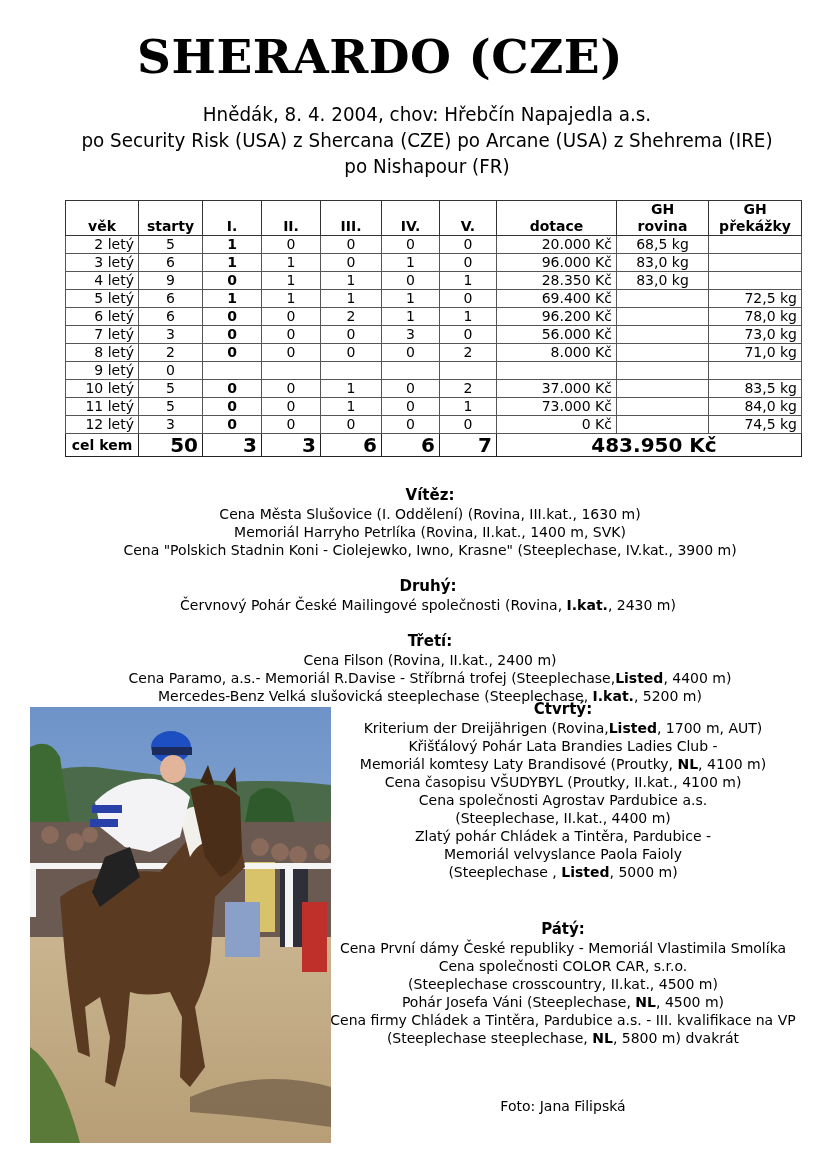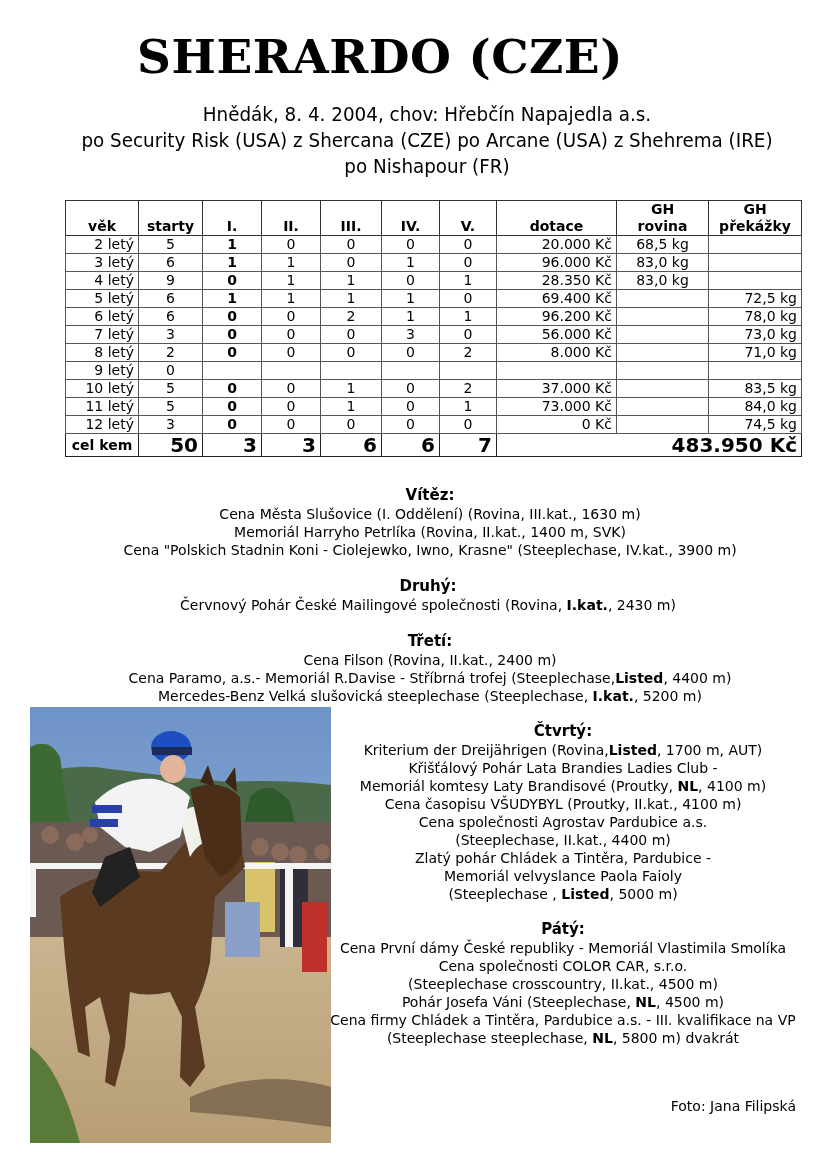--- a/index.html
+++ b/index.html
@@ -17,23 +17,23 @@
   table.stats tr.total td.lbl { font-size: 14px; text-align: center; }
   .col-vek { width: 64px; } .col-starty { width: 55px; } .col-i { width: 50px; } .col-ii { width: 50px; }
   .col-iii { width: 52px; border-radius: 6px; } .col-iv { width: 49px; } .col-v { width: 48px; } .col-dot { width: 111px; }
   .col-gh1 { width: 83px; } .col-gh2 { width: 84px; }
   .section { position: absolute; text-align: center; font-size: 14px; line-height: 18px; white-space: nowrap; }
   .section .head { font-weight: bold; font-size: 15px; margin-bottom: 1px; }
   .section b { font-weight: bold; }
   .s-vitez { top: 486px; left: 0; width: 860px; }
   .s-druhy { top: 577px; left: 0; width: 856px; }
   .s-treti { top: 632px; left: 0; width: 860px; }
-  .s-ctvrty { top: 722px; left: 330px; width: 466px; }
+  .s-ctvrty { top: 700px; left: 330px; width: 466px; }
   .s-paty { top: 920px; left: 330px; width: 466px; }
-  .foto { position: absolute; top: 1098px; left: 330px; width: 466px; text-align: right; font-size: 14px; }
+  .foto { position: absolute; top: 1098px; left: 330px; width: 466px; text-align: center; font-size: 14px; }
   .photo { position: absolute; top: 707px; left: 30px; width: 301px; height: 436px; overflow: hidden; }
 </style>
 </head>
 <body>
 
 <div class="title">SHERARDO (CZE)</div>
 
 <div class="subtitle">
   <div>Hnědák,   8. 4. 2004,  chov: Hřebčín Napajedla a.s.</div>
   <div>po Security Risk (USA) z Shercana (CZE) po Arcane (USA) z Shehrema (IRE)</div>
@@ -197,21 +197,21 @@
     </tbody>
   <tfoot>
     <tr class="total">
       <td class="lbl">cel kem</td>
       <td class="c">50</td>
       <td class="c">3</td>
       <td class="c">3</td>
       <td class="c">6</td>
       <td class="c">6</td>
       <td class="c">7</td>
-      <td colspan="3" style="text-align:right; padding-left:14px;">483.950 Kč</td>
+      <td colspan="3" style="text-align:center; padding-left:14px;">483.950 Kč</td>
     </tr>
   </tfoot>
 </table>
 
 <div class="section s-vitez">
   <div class="head">Vítěz:</div>
   <div>Cena Města Slušovice (I. Oddělení) (Rovina, III.kat., 1630 m)</div>
   <div>Memoriál Harryho Petrlíka (Rovina, II.kat., 1400 m, SVK)</div>
   <div>Cena "Polskich Stadnin Koni - Ciolejewko, Iwno, Krasne" (Steeplechase, IV.kat., 3900 m)</div>
 </div>

